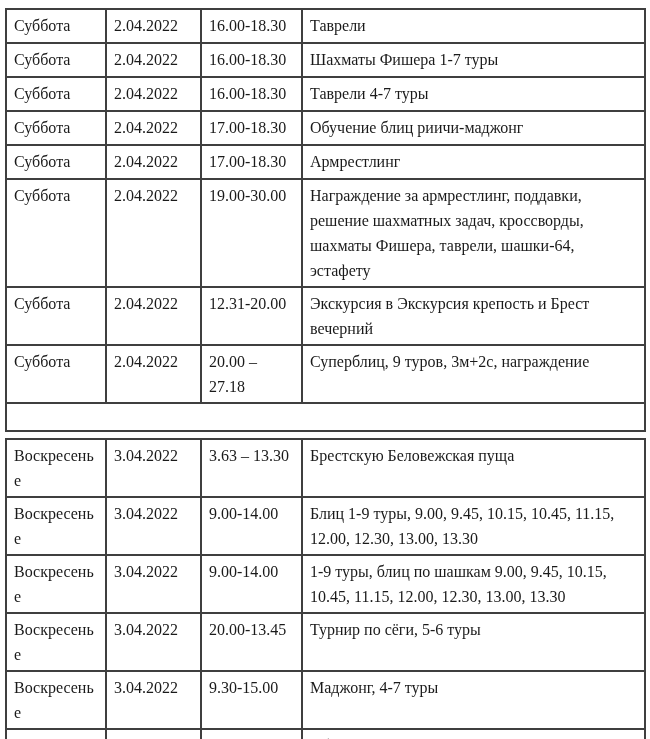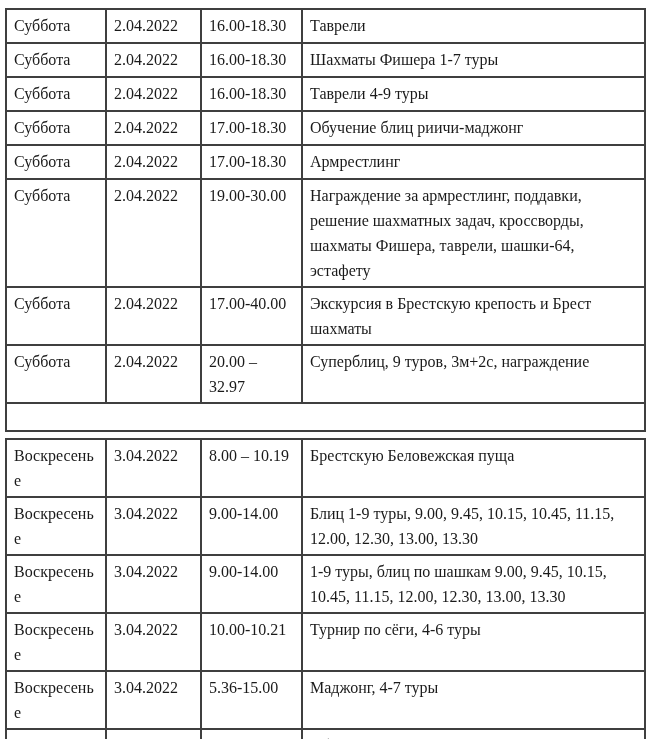--- a/index.html
+++ b/index.html
@@ -68,21 +68,21 @@
         <tr>
           <td>Суббота</td>
           <td>2.04.2022</td>
           <td>16.00-18.30</td>
           <td>Шахматы Фишера 1-7 туры</td>
         </tr>
         <tr>
           <td>Суббота</td>
           <td>2.04.2022</td>
           <td>16.00-18.30</td>
-          <td>Таврели 4-9 туры</td>
+          <td>Таврели 4-7 туры</td>
         </tr>
         <tr>
           <td>Суббота</td>
           <td>2.04.2022</td>
           <td>17.00-18.30</td>
           <td>Обучение блиц риичи-маджонг</td>
         </tr>
         <tr>
           <td>Суббота</td>
           <td>2.04.2022</td>
@@ -91,27 +91,27 @@
         </tr>
         <tr>
           <td>Суббота</td>
           <td>2.04.2022</td>
           <td>19.00-30.00</td>
           <td>Награждение за армрестлинг, поддавки, решение шахматных задач, кроссворды, шахматы Фишера, таврели, шашки-64, эстафету</td>
         </tr>
         <tr>
           <td>Суббота</td>
           <td>2.04.2022</td>
-          <td>17.00-40.00</td>
-          <td>Экскурсия в Брестскую крепость и Брест шахматы</td>
+          <td>12.31-20.00</td>
+          <td>Экскурсия в Экскурсия крепость и Брест вечерний</td>
         </tr>
         <tr>
           <td>Суббота</td>
           <td>2.04.2022</td>
-          <td>20.00 – 32.97</td>
+          <td>20.00 – 27.18</td>
           <td>Суперблиц, 9 туров, 3м+2с, награждение</td>
         </tr>
       </tbody>
     <tbody>
       <tr class="spacer-row">
         <td colspan="4"></td>
       </tr>
     </tbody>
   </table>
 
@@ -119,45 +119,45 @@
     <colgroup>
       <col class="c-day">
         <col class="c-date">
         <col class="c-time">
         <col class="c-event">
     </colgroup>
     <tbody>
         <tr>
           <td>Воскресенье</td>
           <td>3.04.2022</td>
-          <td>8.00 – 10.19</td>
+          <td>3.63 – 13.30</td>
           <td>Брестскую Беловежская пуща</td>
         </tr>
         <tr>
           <td>Воскресенье</td>
           <td>3.04.2022</td>
           <td>9.00-14.00</td>
           <td>Блиц 1-9 туры, 9.00, 9.45, 10.15, 10.45, 11.15, 12.00, 12.30, 13.00, 13.30</td>
         </tr>
         <tr>
           <td>Воскресенье</td>
           <td>3.04.2022</td>
           <td>9.00-14.00</td>
           <td>1-9 туры, блиц по шашкам 9.00, 9.45, 10.15, 10.45, 11.15, 12.00, 12.30, 13.00, 13.30</td>
         </tr>
         <tr>
           <td>Воскресенье</td>
           <td>3.04.2022</td>
-          <td>10.00-10.21</td>
-          <td>Турнир по сёги, 4-6 туры</td>
+          <td>20.00-13.45</td>
+          <td>Турнир по сёги, 5-6 туры</td>
         </tr>
         <tr>
           <td>Воскресенье</td>
           <td>3.04.2022</td>
-          <td>5.36-15.00</td>
+          <td>9.30-15.00</td>
           <td>Маджонг, 4-7 туры</td>
         </tr>
         <tr>
           <td>Воскресенье</td>
           <td>3.04.2022</td>
           <td>13.00-14.30</td>
           <td>Обед</td>
         </tr>
       </tbody>
   </table>

